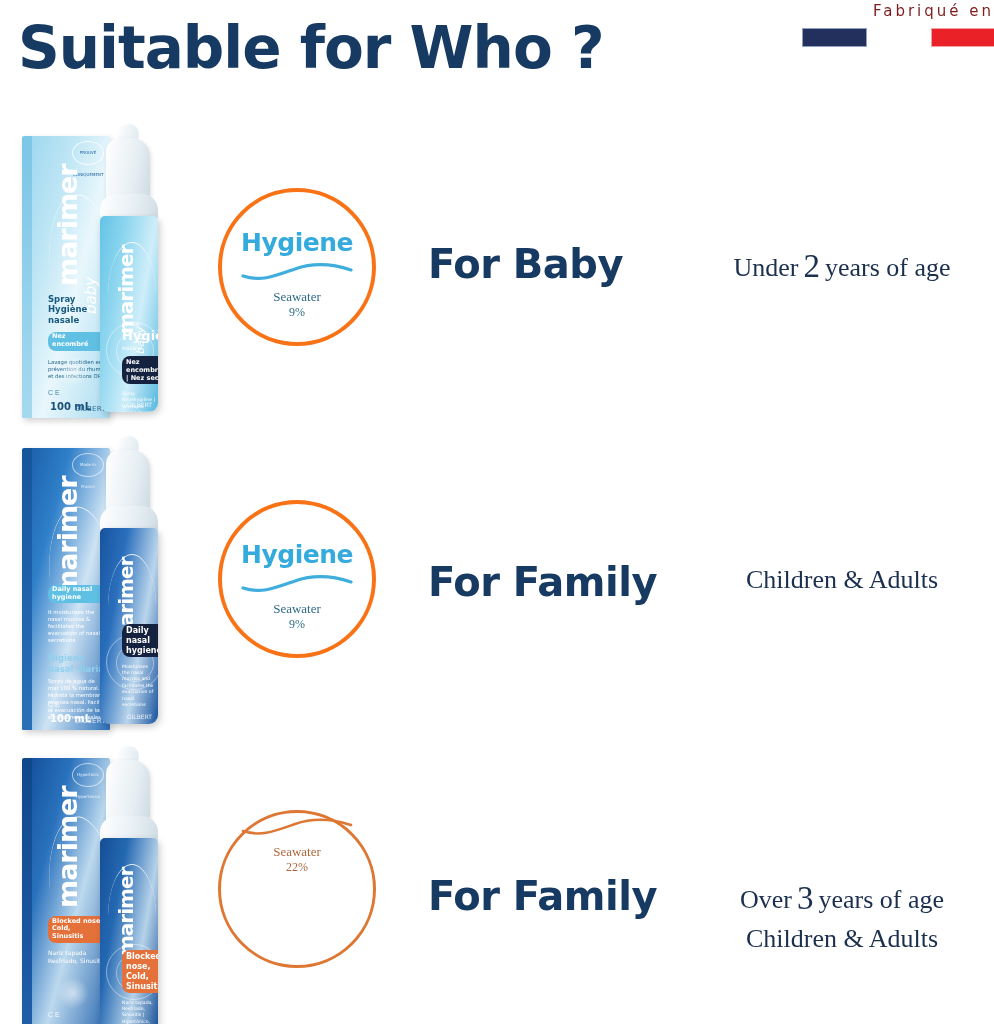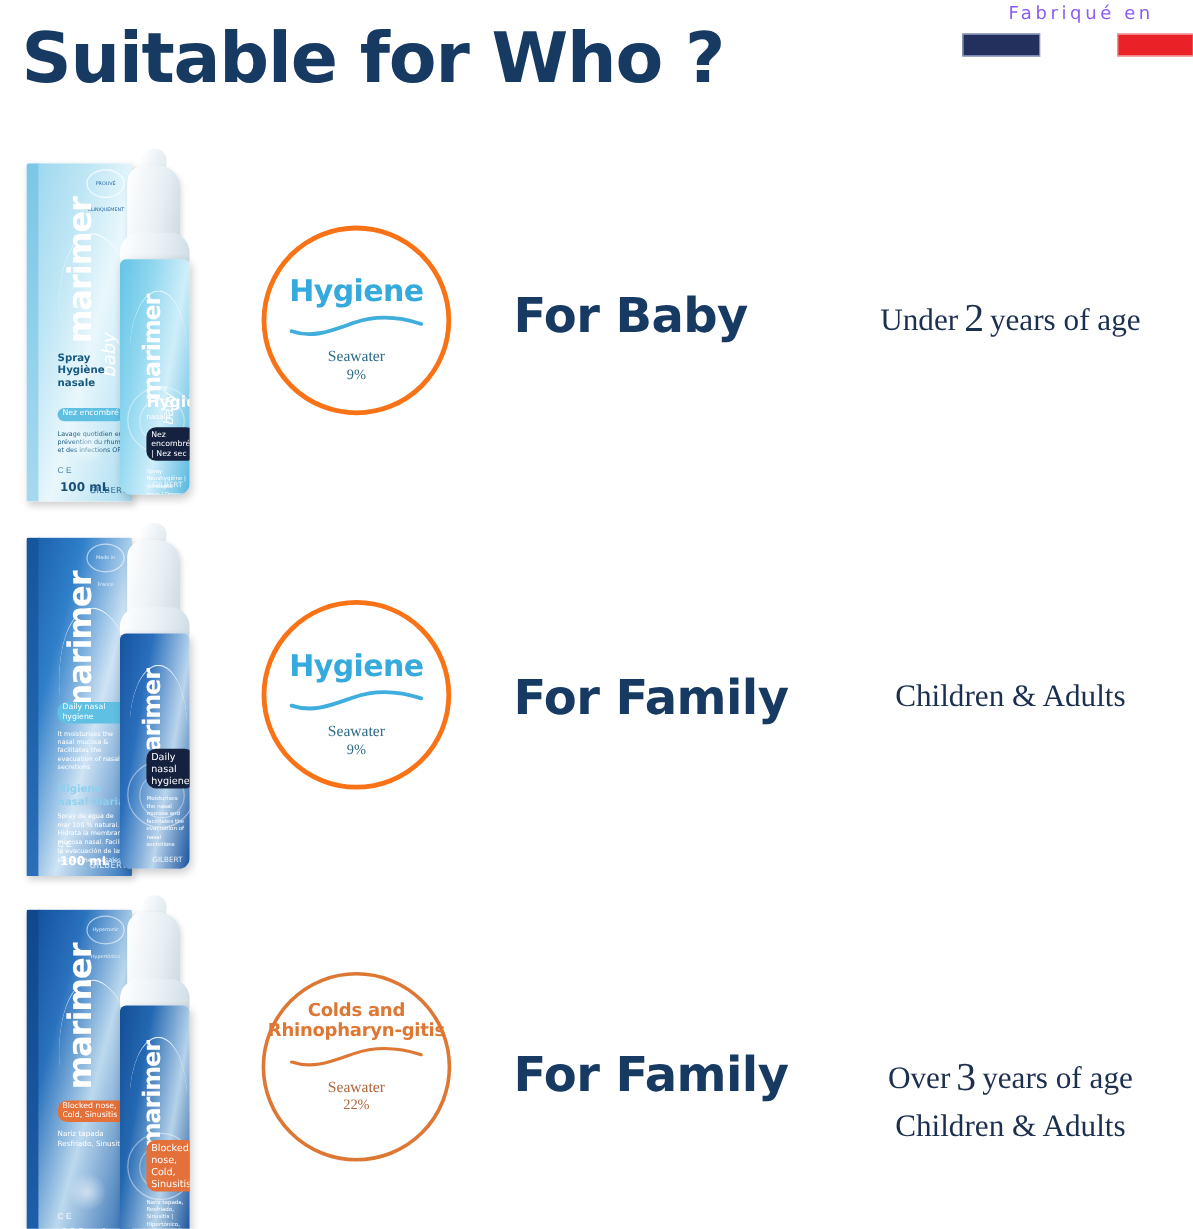--- a/index.html
+++ b/index.html
@@ -22,23 +22,23 @@
     white-space:nowrap;
   }
   .made-in{
     position:absolute;right:0px;top:2px;
     width:200px;text-align:center;
   }
   .made-in-label{
     font-family:"DejaVu Sans",sans-serif;
     font-size:15px;
     letter-spacing:3.0px;
-    color:#8b5cf6;
+    color:#7f1d1d;
     white-space:nowrap;
-    text-align:center;
+    text-align:right;
     padding-left:14px;
   }
   .flag{
     margin-top:8px;
     display:flex;
     width:194px;height:19px;
     padding-left:8px;
   }
   .flag-band{flex:1 1 33.33%;height:19px;}
   .flag-blue{background:#23305e;border:1px solid #8fa0c4;box-sizing:border-box;}
@@ -116,21 +116,21 @@
   .carton-claim{
     position:absolute;left:16px;right:3px;
     font-family:"DejaVu Sans",sans-serif;
     line-height:1.22;
   }
   .claim-title{font-size:8.5px;font-weight:600;}
   .claim-body{font-size:5.3px;line-height:1.35;}
 
   .pill{
     display:inline-block;padding:1.5px 4px;border-radius:8px;
-    font-size:6.5px;font-weight:400;color:#ffffff;
+    font-size:6.5px;font-weight:700;color:#ffffff;
   }
   .pill-orange{background:#e4703a;}
   .pill-navy{background:#14223f;}
   .pill-ltblue{background:#5fc0e4;}
 
   .carton-vol{
     position:absolute;left:18px;bottom:6px;
     font-family:"DejaVu Sans",sans-serif;
     font-size:10px;font-weight:700;color:#0f3c74;text-align:right;
   }
@@ -436,21 +436,20 @@
         <div class="bottle-text" style="top:112px;">
           <div style="margin-bottom:4px;"><span class="pill pill-orange" style="font-size:8px;">Blocked nose, Cold, Sinusitis</span></div>
           <div class="bt-micro" style="color:#ffffff;margin-top:6px;">Nariz tapada, Resfriado, Sinusitis | Hipertónico, Corrientes de aire | Blockierte Nase, Erkältung, Nasennebenhöhlen</div>
         </div>
         <div class="bottle-vol">GILBERT</div>
       </div>
     </div>
   </div>
 
   <div class="seal seal-orange">
-    <div class="seal-title">Colds and Rhinopharyn-gitis</div>
     <svg class="seal-wave" width="112" height="22" viewBox="0 0 112 22">
       <path d="M2 16 C20 22 34 16 54 9 C74 2 92 4 110 10" fill="none" stroke="#DD7733" stroke-width="2.6" stroke-linecap="round"></path>
     </svg>
     <div class="seal-foot">
       <span>Seawater</span>
       <span class="pct">22%</span>
     </div>
   </div>
 
   <div class="audience audience-3">For Family</div>

